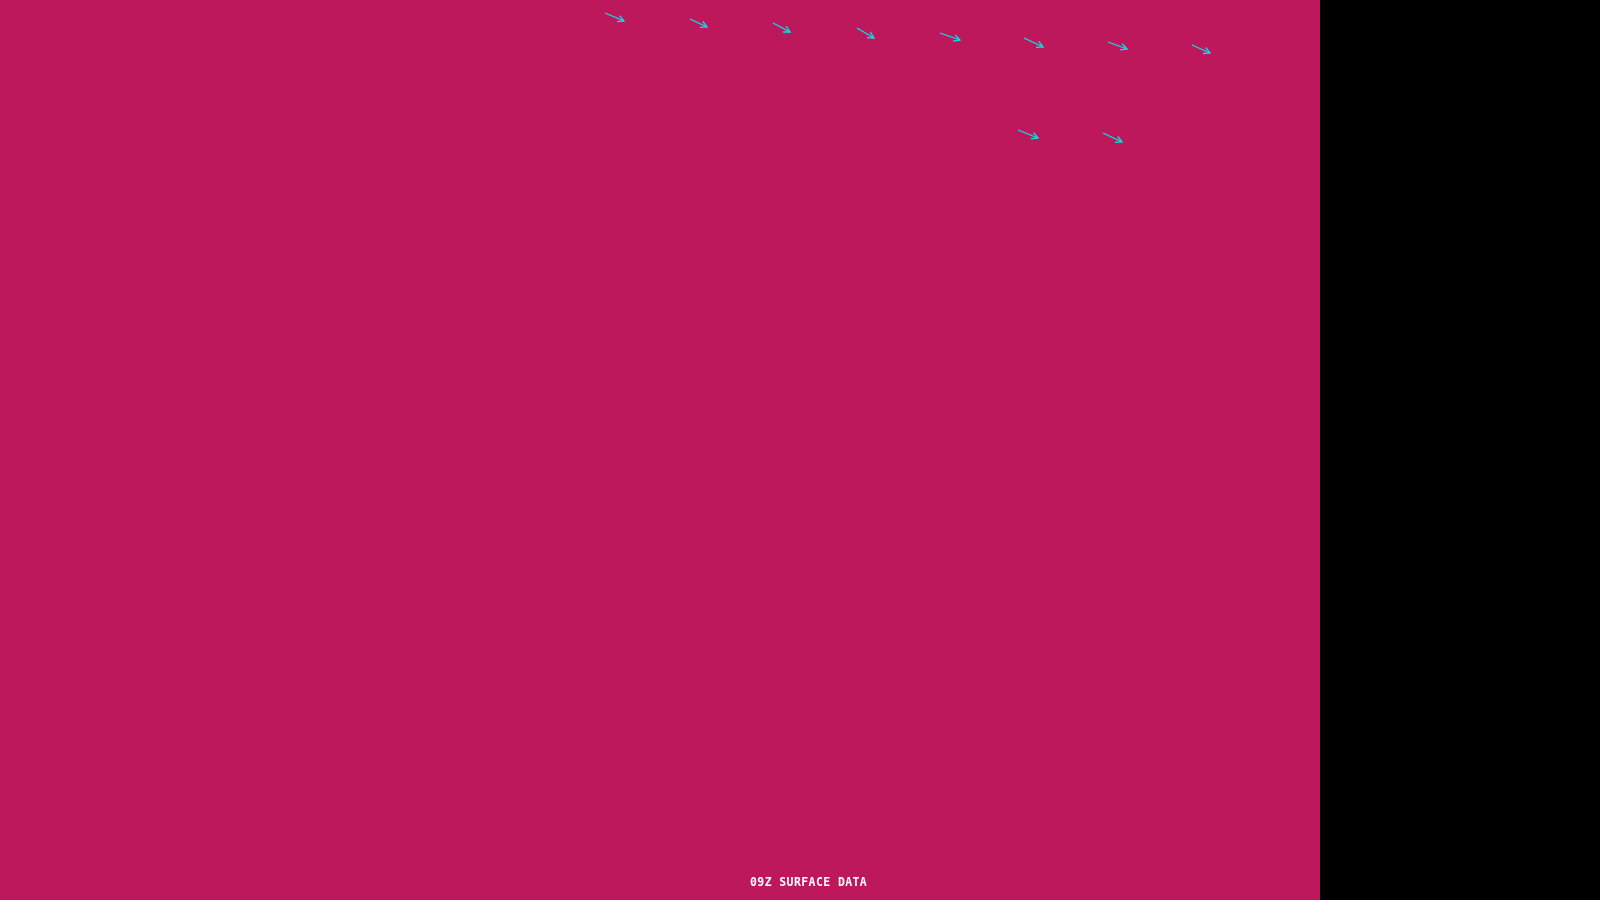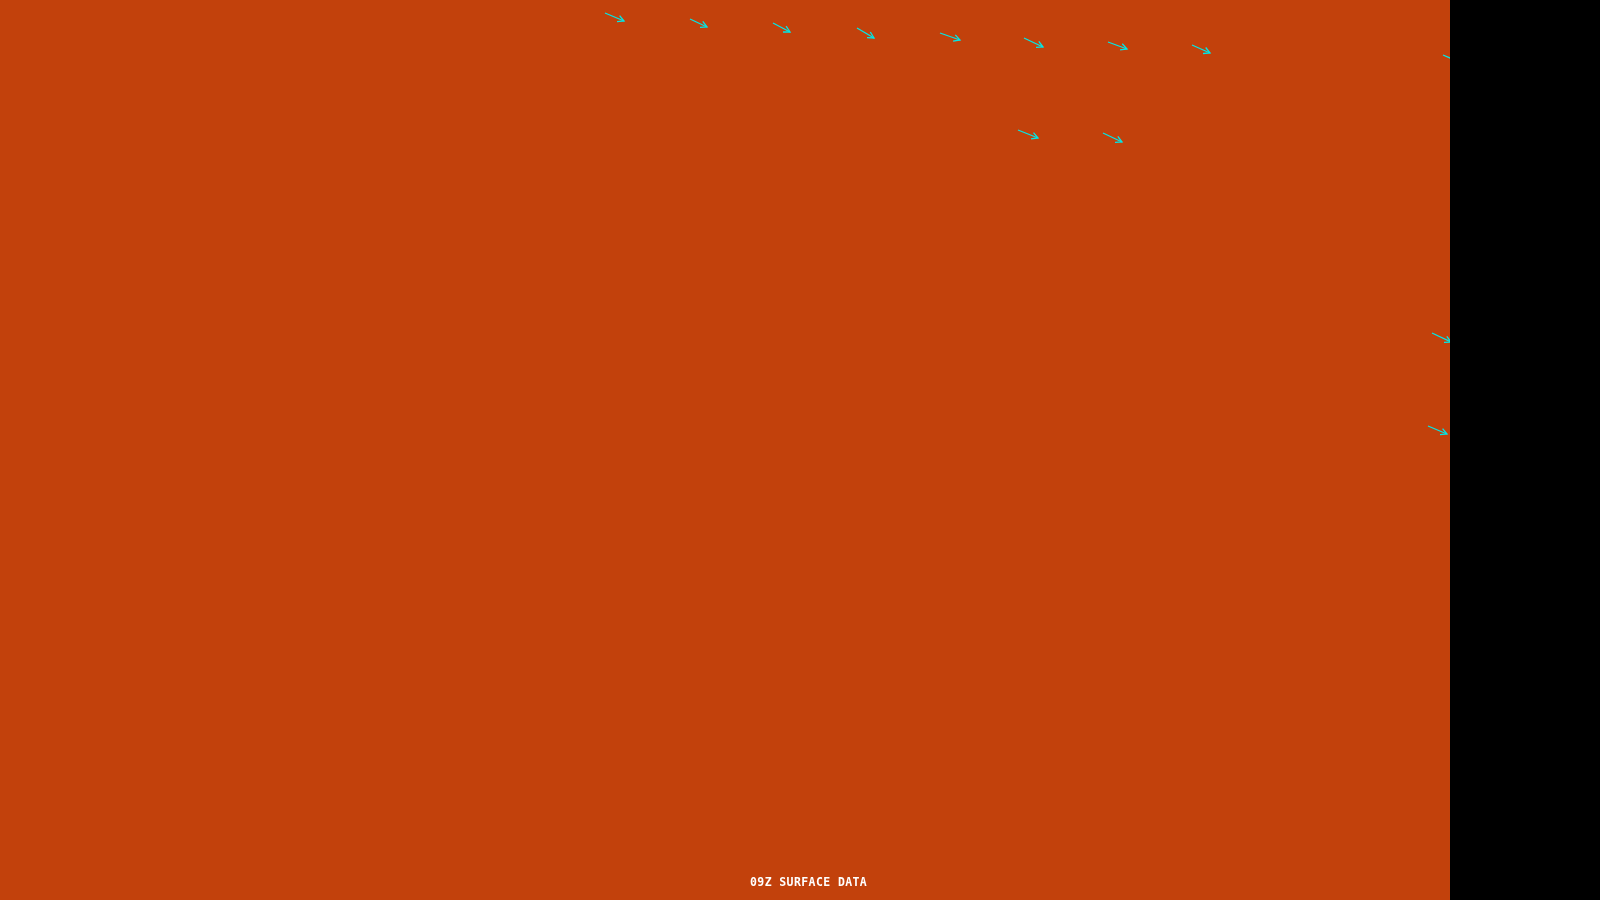--- a/index.html
+++ b/index.html
@@ -2,23 +2,23 @@
 <html><head>
 <meta charset="utf-8">
 <style>
   html, body {
     margin: 0;
     padding: 0;
     background: #000000;
   }
   .stage {
     position: relative;
-    width: 1450px;
+    width: 1320px;
     height: 900px;
-    background: #c2410c;
+    background: #be185d;
     overflow: hidden;
     font-family: "DejaVu Sans Mono", monospace;
   }
   .vector-svg {
     position: absolute;
     left: 0;
     top: 0;
     width: 1600px;
     height: 900px;
     display: block;

